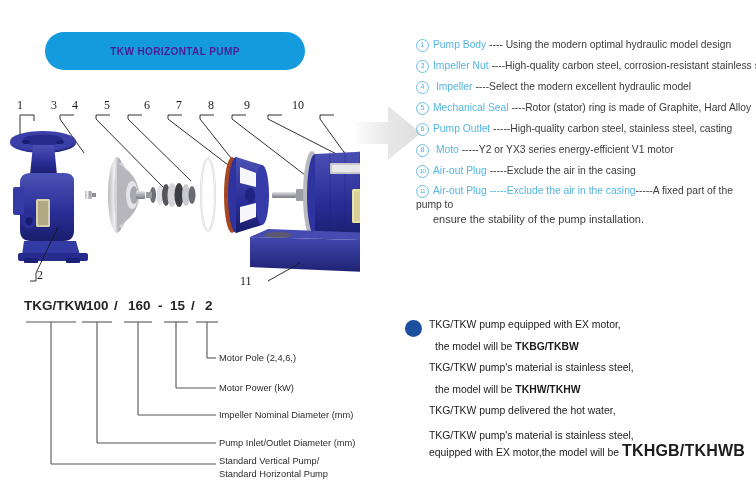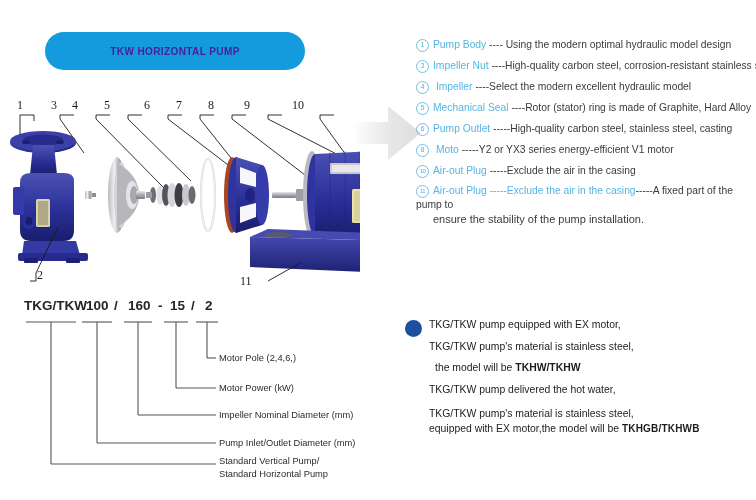--- a/index.html
+++ b/index.html
@@ -69,21 +69,21 @@
     position:absolute;left:2px;top:6px;width:17px;height:17px;
     border-radius:50%;background:#1d4f9f;
   }
   .note-line{
     margin-left:26px;font-size:10.4px;color:#1c1c1c;line-height:21.5px;
     white-space:nowrap;
   }
   .note-line.ind{margin-left:32px;}
   .note-line.tight{line-height:15px;}
   .bold{font-weight:bold;}
-  .bigbold{font-weight:bold;font-size:10px;letter-spacing:.2px;}
+  .bigbold{font-weight:bold;font-size:16px;letter-spacing:.2px;}
 </style>
 </head>
 <body>
 
 <div class="page">
 
   <div class="title-pill">
     <span>TKW HORIZONTAL PUMP</span>
   </div>
 
@@ -366,20 +366,23 @@
       </g>
     </svg>
   </div>
 
   <div class="notes">
     <div class="bullet"></div>
 
     <div class="note-line">
       <span>TKG/TKW pump equipped with EX motor,</span>
     </div>
+    <div class="note-line ind">
+      <span>the model will be </span><span class="bold">TKBG/TKBW</span>
+    </div>
     <div class="note-line">
       <span>TKG/TKW pump's material is stainless steel,</span>
     </div>
     <div class="note-line ind">
       <span>the model will be </span><span class="bold">TKHW/TKHW</span>
     </div>
     <div class="note-line">
       <span>TKG/TKW pump delivered the hot water,</span>
     </div>
     <div class="note-line tight" style="margin-top:6px">

